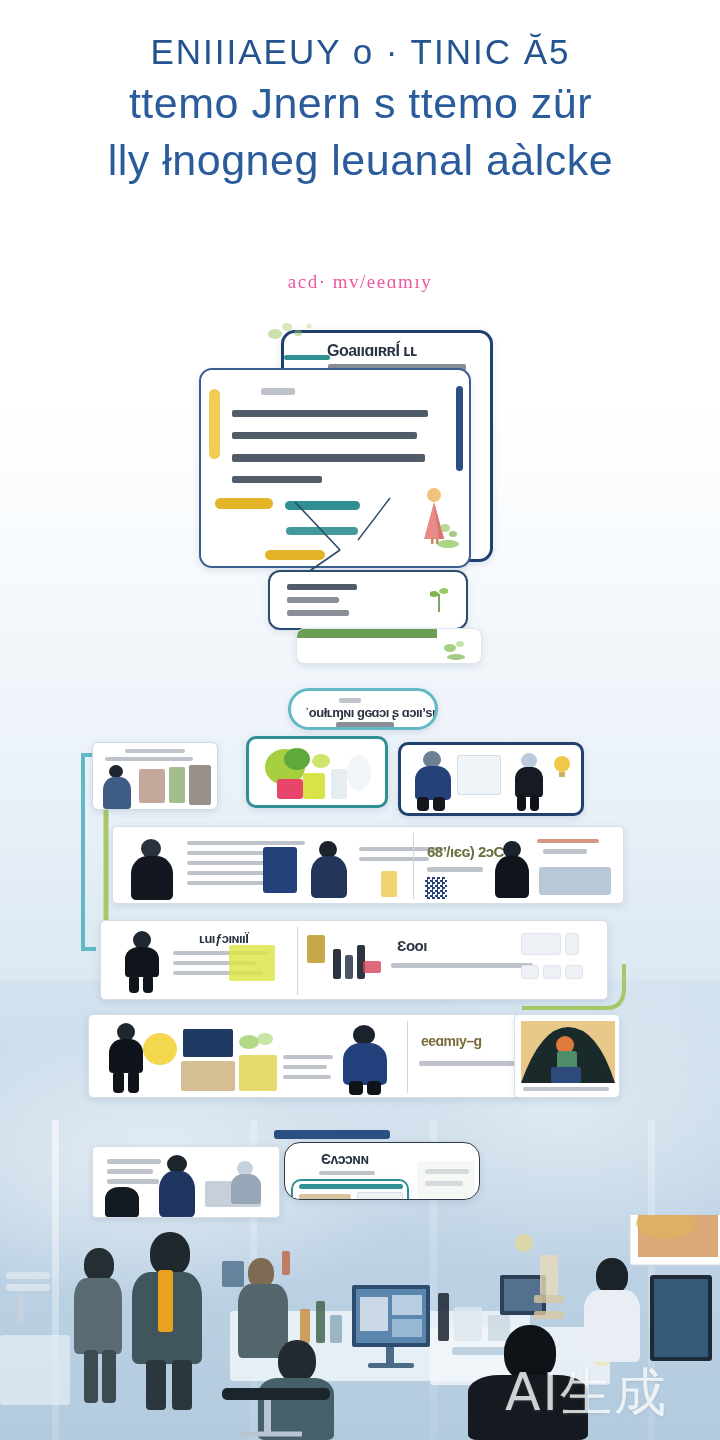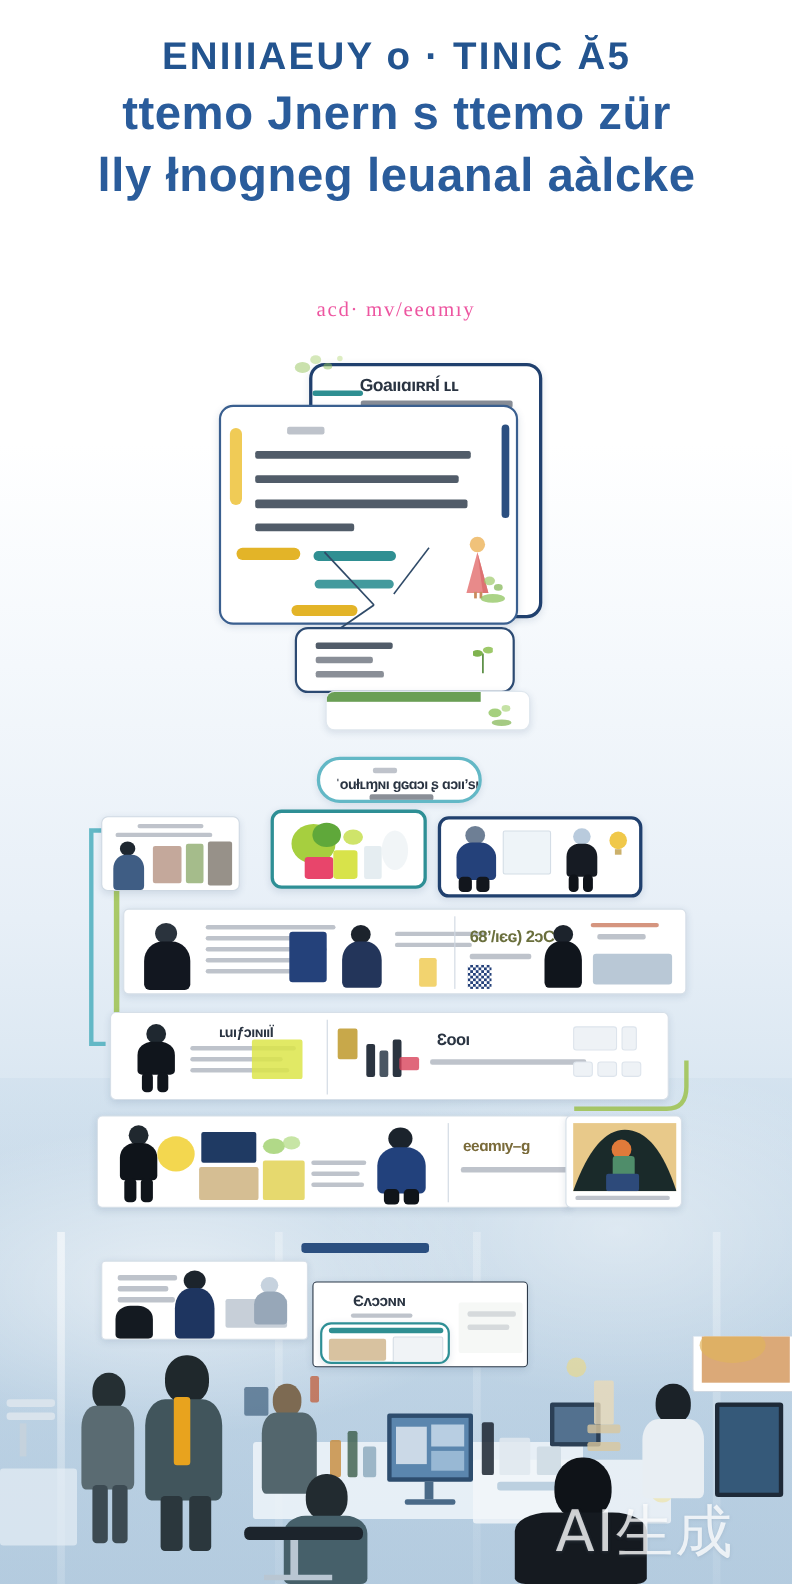--- a/index.html
+++ b/index.html
@@ -30,21 +30,21 @@
   }
   
   .mullion { position:absolute; top:1120px; bottom:0; width:7px;
     background: linear-gradient(to bottom, rgba(255,255,255,.55), rgba(255,255,255,.15)); }
 
   
   #headline {
     position: absolute; left: 1px; right: 0; top: 34px;
     text-align: center;
     color: #23548f;
-    font-weight: 700;
+    font-weight: 400;
     letter-spacing: .5px;
     line-height: 1.0;
     text-shadow: 0 1px 0 rgba(255,255,255,.6);
   }
   #headline .l1 { font-size: 35px; letter-spacing: 2px; display:block; }
   #headline .l2 { font-size: 43px; display:block; margin-top: 13px;
                   color:#2a5c9b; }
   #headline .l3 { font-size: 43px; display:block; margin-top: 14px;
                   color:#2a5c9b; }
 
@@ -376,21 +376,21 @@
     <div class="head" style="left:8px; top:0; width:20px; height:18px; background:#1c242c;"></div>
     <div class="body" style="left:0px; top:16px; width:36px; height:46px; background:#1e3560;"></div>
   </div>
   <div class="swatch" style="left:112px; top:34px; width:56px; height:26px; background:#c7cfd8;"></div>
   <div class="fig" style="left:136px; top:14px; width:34px; height:46px;">
     <div class="head" style="left:8px; top:0; width:16px; height:15px; background:#c6d2de;"></div>
     <div class="body" style="left:2px; top:13px; width:30px; height:30px; background:#97a7b8;"></div>
   </div>
 </div>
 
-<div class="card plain" style="left:284px; top:1142px; width:196px; height:78px; border-radius:4px; border:1px solid #2c3a4a;margin-top:23px;">
+<div class="card plain" style="left:284px; top:1142px; width:196px; height:58px; border-radius:16px; border:1px solid #2c3a4a;">
   <div class="hdr" style="left:36px; top:8px; font-size:14px;">Єʌɔɔɴɴ</div>
   <div class="tl lite" style="left:34px; top:28px; width:56px; height:4px;"></div>
   <div class="card teal" style="left:6px; top:36px; width:118px; height:38px; border-radius:10px; border-width:2px;">
     <div class="accent tealb" style="left:6px; top:3px; width:104px; height:5px;"></div>
     <div class="swatch" style="left:6px; top:13px; width:52px; height:20px; background:#d8c2a0;"></div>
     <div class="swatch" style="left:64px; top:11px; width:46px; height:24px; background:#f0f3f6; border:1px solid #d5dde5;"></div>
   </div>
   <div class="tl lite" style="left:140px; top:26px; width:44px; height:5px;"></div>
   <div class="tl lite" style="left:140px; top:38px; width:38px; height:5px;"></div>
   <div class="swatch" style="left:132px; top:18px; width:58px; height:46px; background:#eef2ee; opacity:.5; border-radius:2px;"></div>

